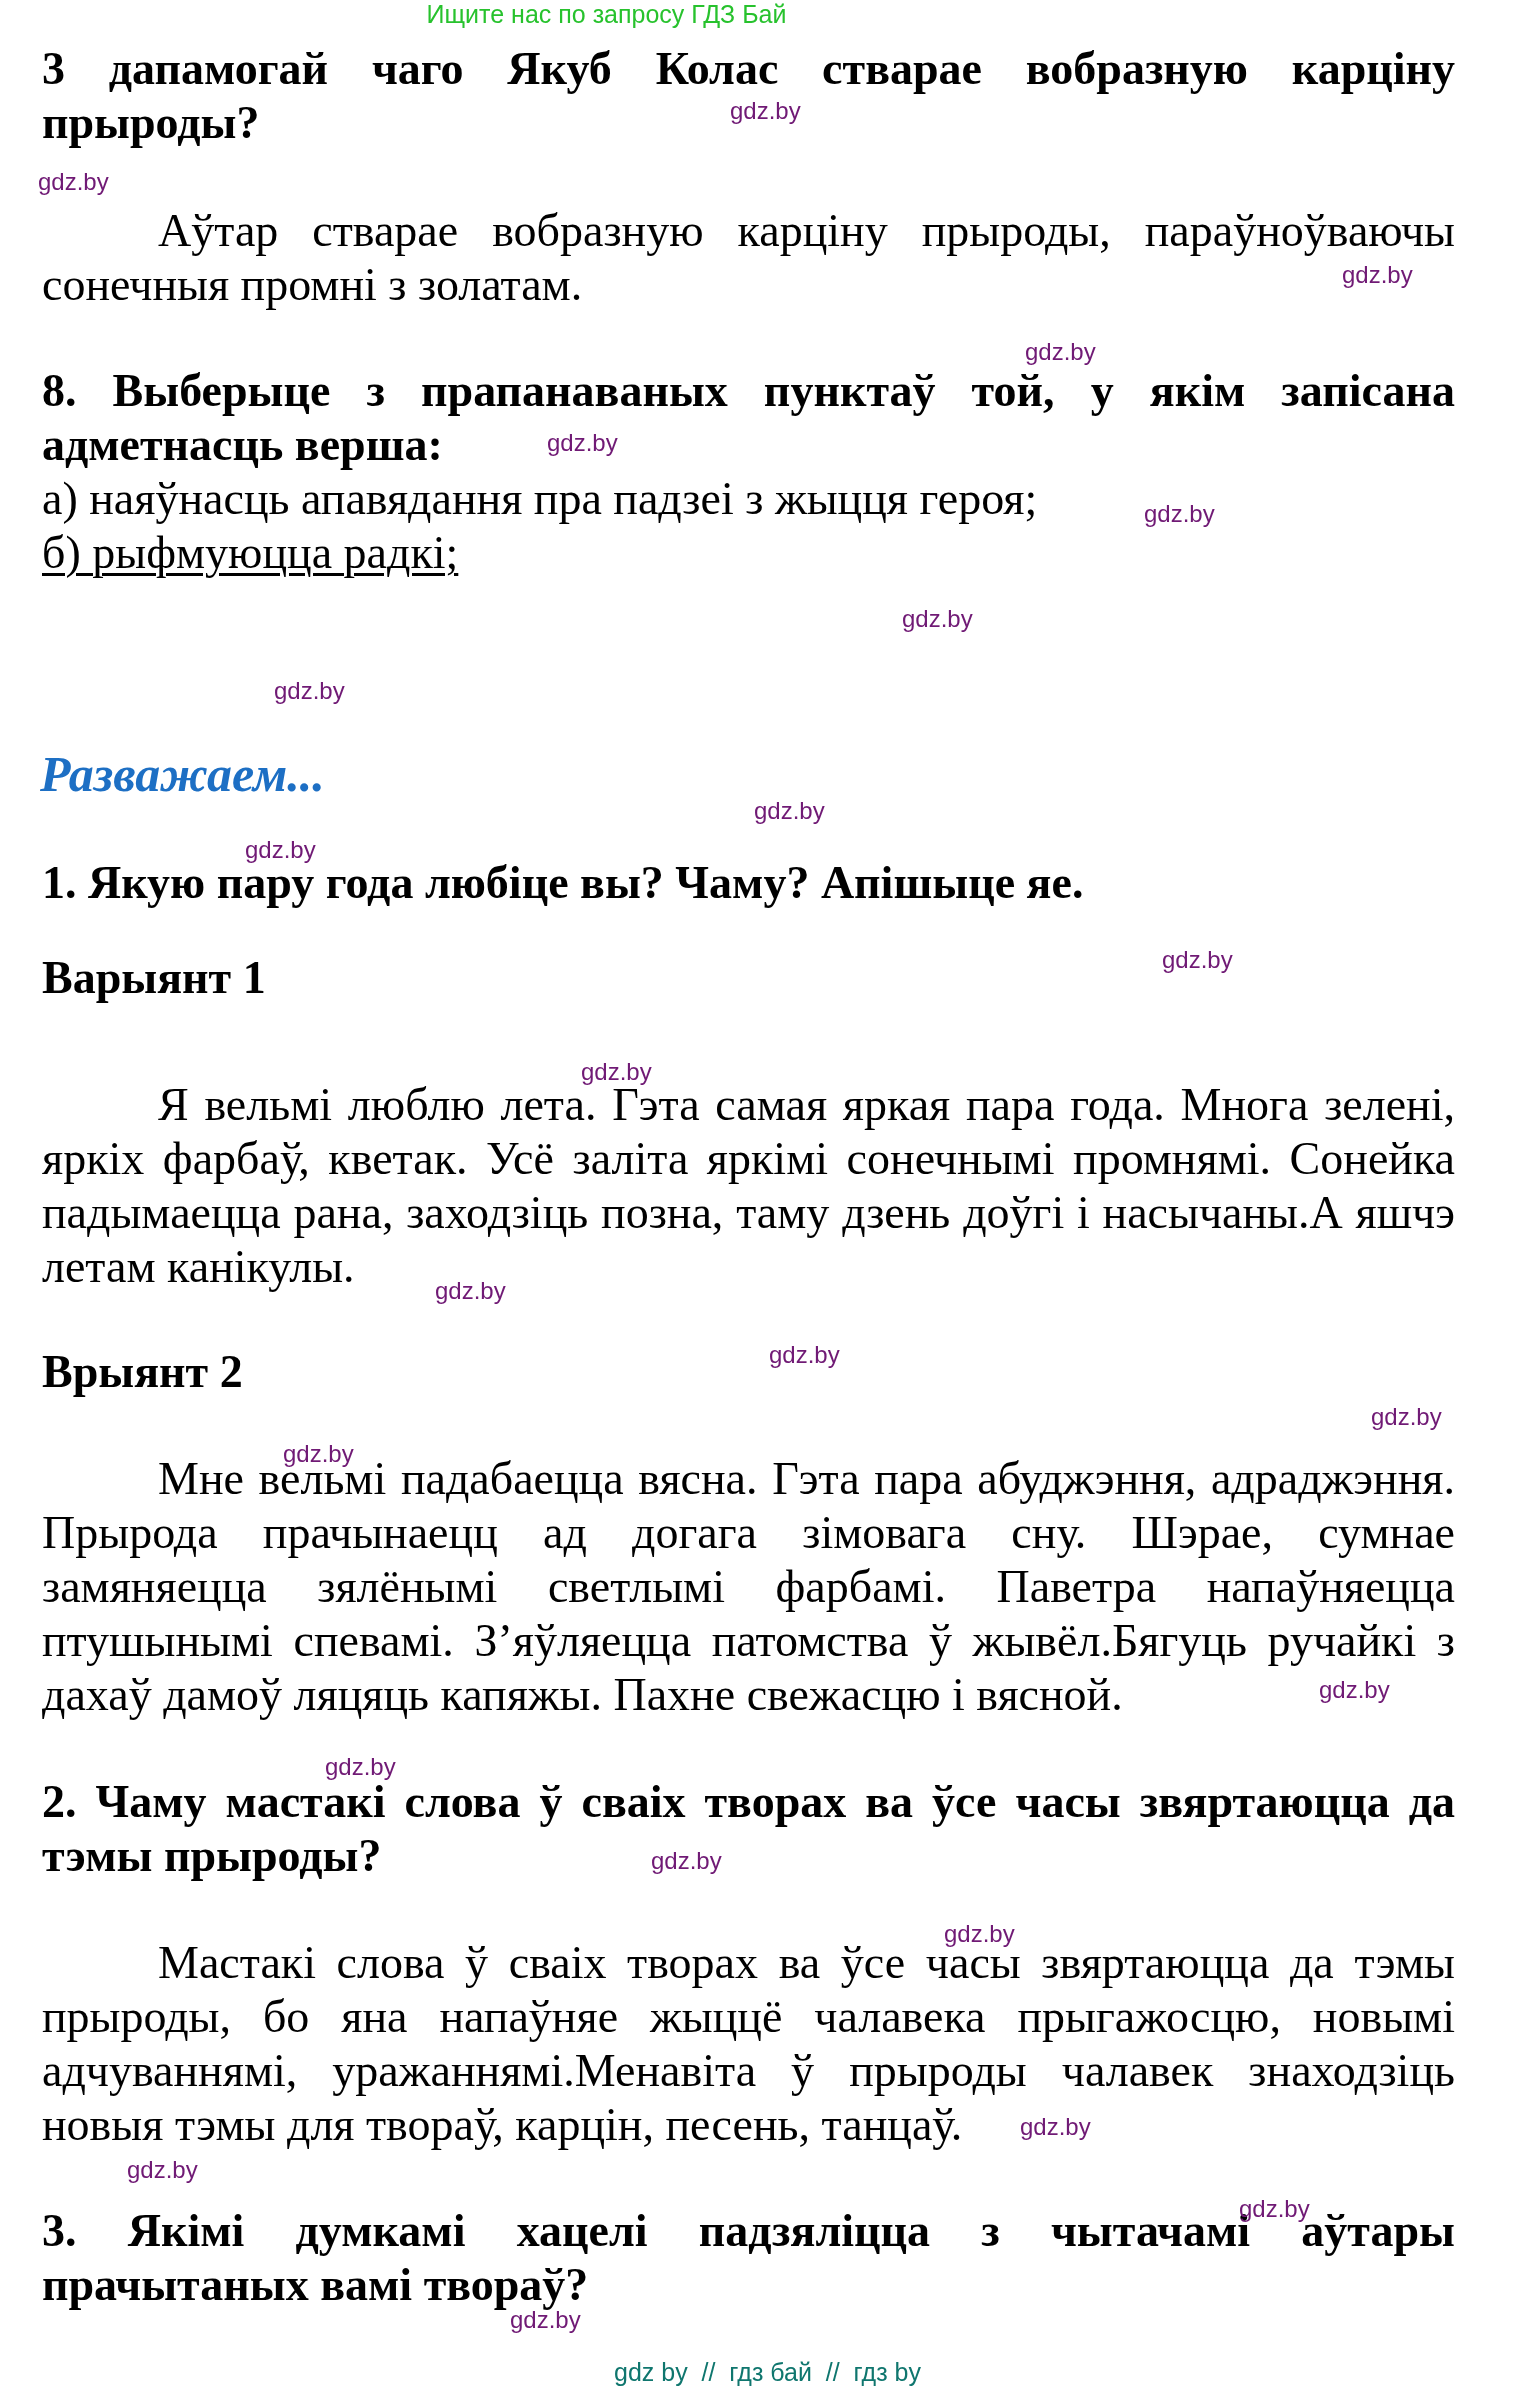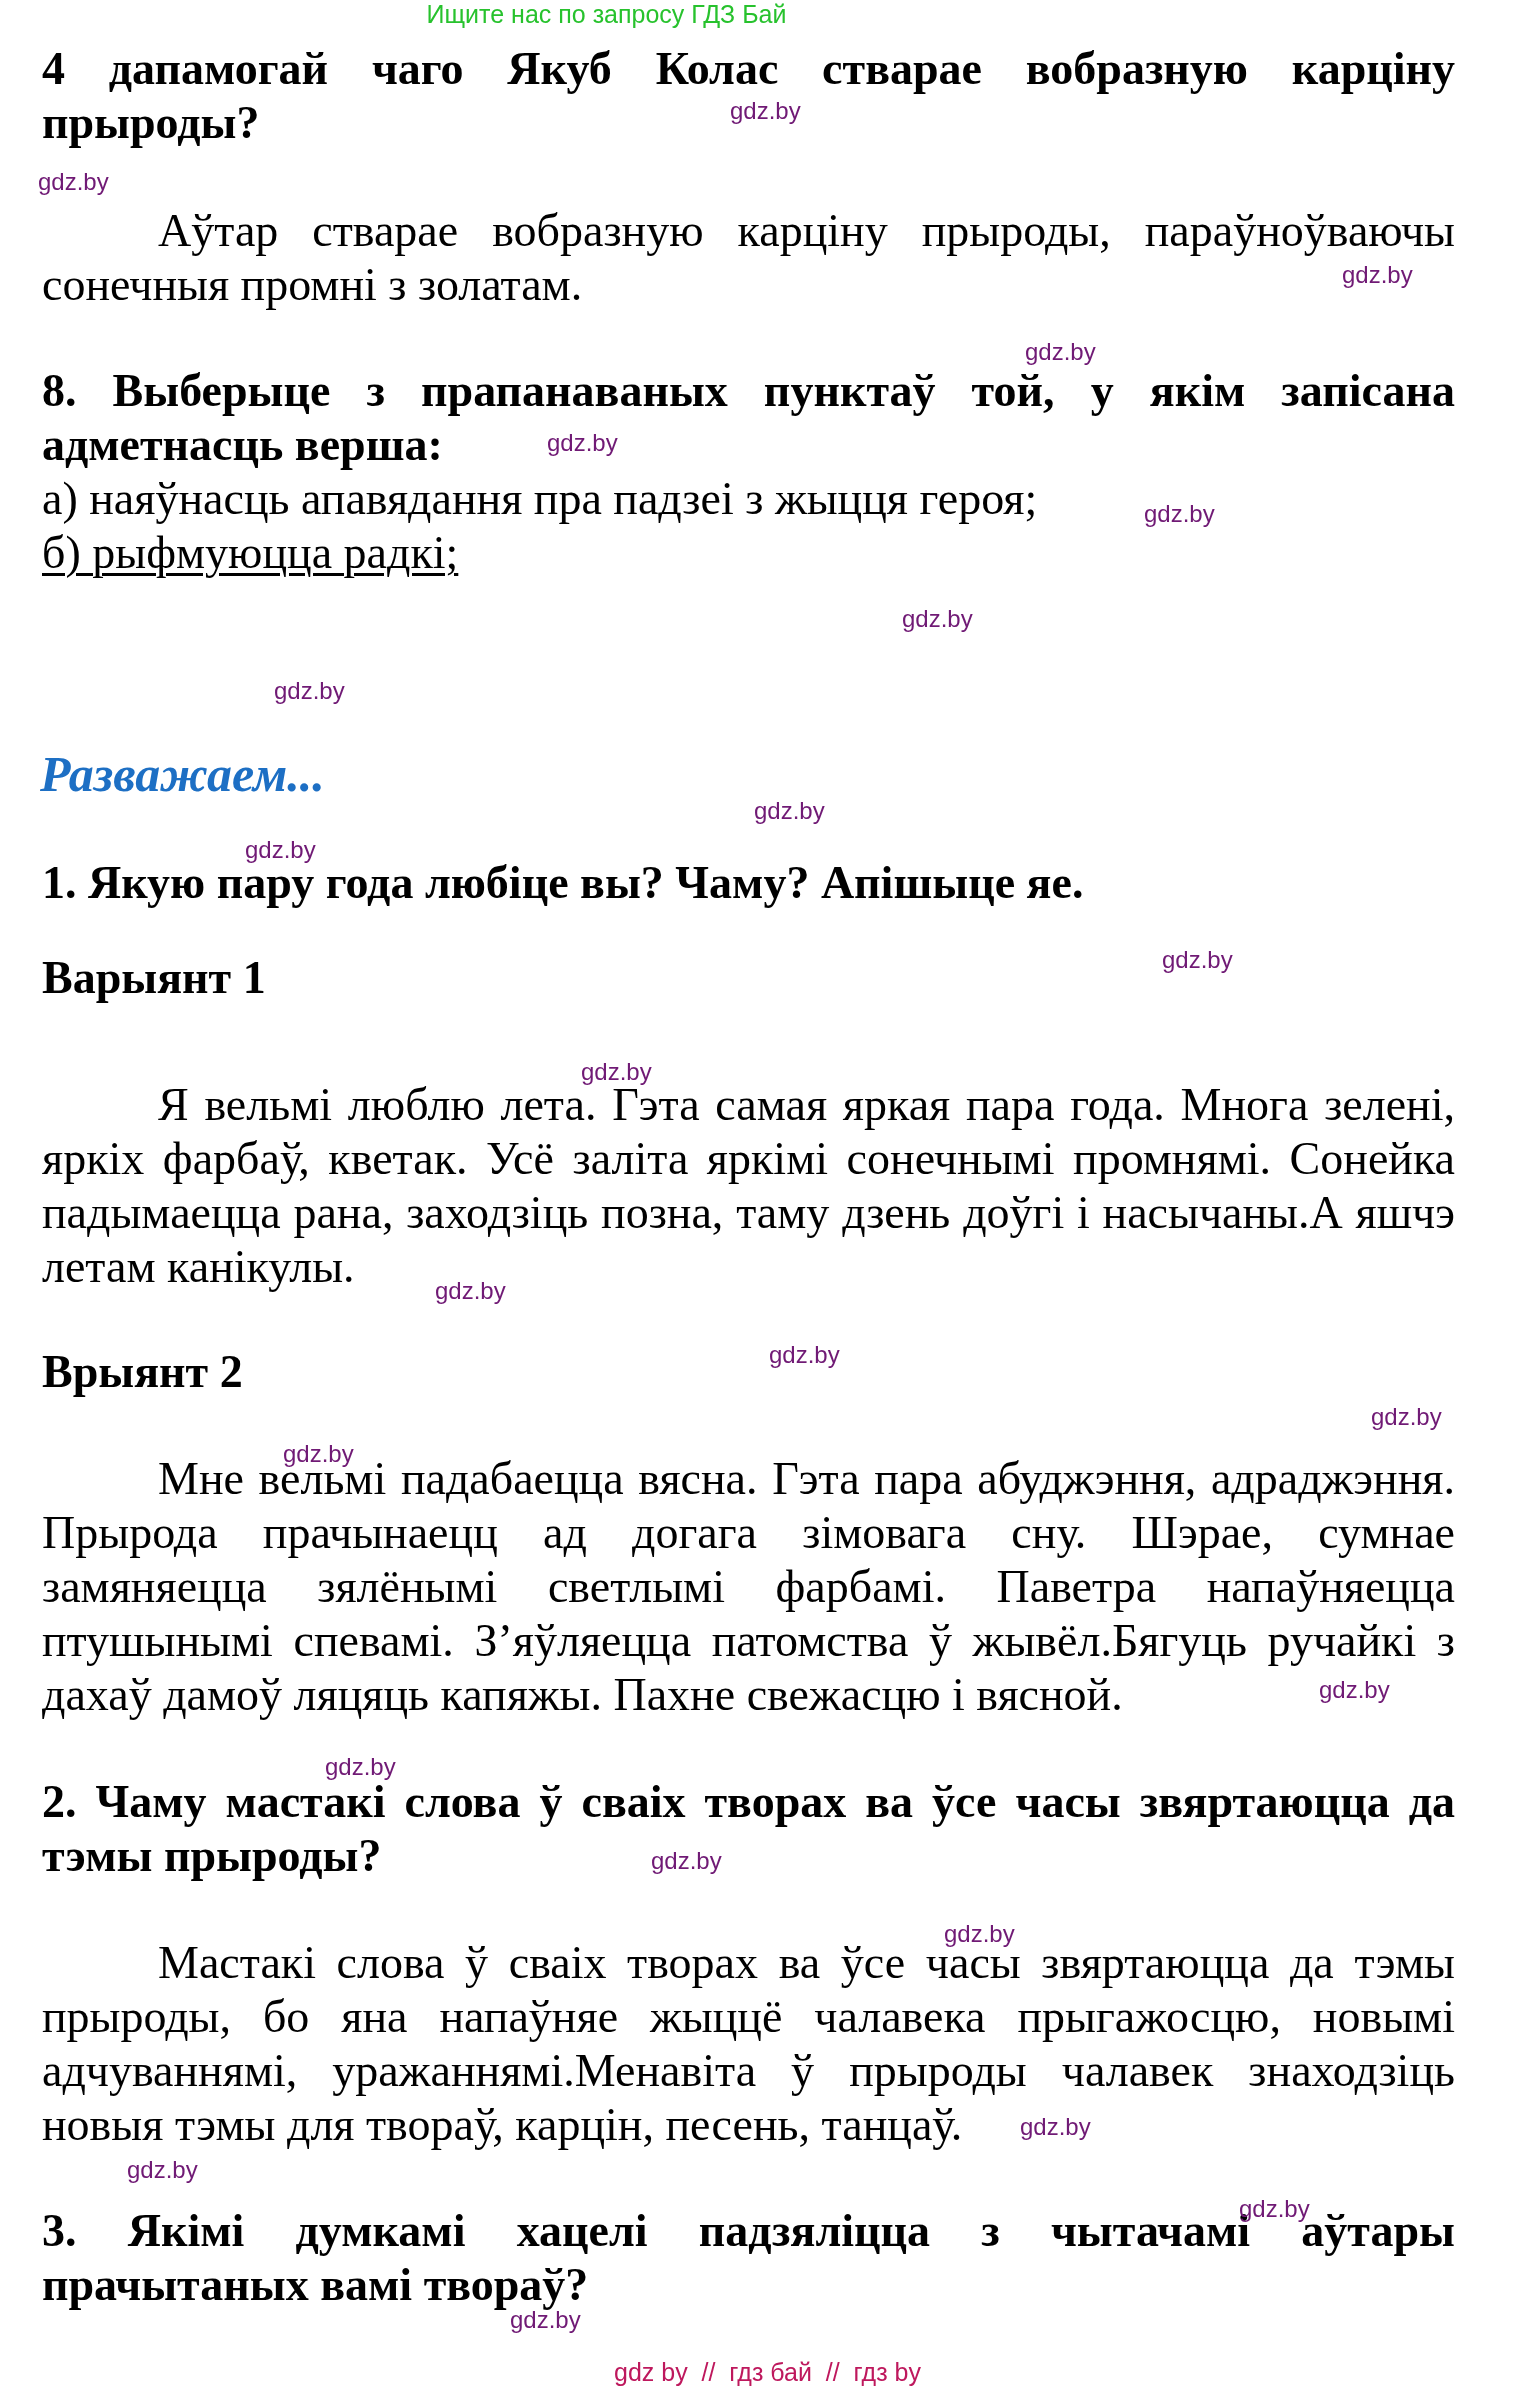--- a/index.html
+++ b/index.html
@@ -1,37 +1,37 @@
 <!DOCTYPE html>
 <html style="font-size:12.8px"><head>
 <meta charset="utf-8">
 <style>
   html, body { margin:0; padding:0; background:#ffffff; }
   body { width:1535px; height:2389px; position:relative; overflow:hidden; }
   .hdr { position:absolute; left:0; top:0; width:1213px; text-align:center;
          font-family:"Liberation Sans", sans-serif; font-size:25px; line-height:29px; color:#27c22d; }
   .ftr { position:absolute; left:0; top:2358px; width:1535px; text-align:center;
-         font-family:"Liberation Sans", sans-serif; font-size:25px; line-height:29px; color:#be185d; white-space:pre; }
+         font-family:"Liberation Sans", sans-serif; font-size:25px; line-height:29px; color:#0f766e; white-space:pre; }
   .blk { position:absolute; left:42px; width:1413px; font-family:"Liberation Serif", serif;
          font-size:46px; line-height:54px; color:#000; text-align:justify; text-align-last:left; margin:0; }
   .q { font-weight:bold; }
   .indent { text-indent:116px; }
   .opt { display:block; }
   .u { text-decoration:underline; text-decoration-thickness:3.2px; text-underline-offset:4.8px; }
   .section { position:absolute; left:40px; font-family:"Liberation Serif", serif; font-weight:bold;
              font-style:italic; font-size:50px; line-height:64px; color:#1d6fc4; margin:0; }
   .wm { position:absolute; font-family:Liberation Sans, sans-serif; font-size:24px; line-height:25.6px;
         color:#701a75; white-space:nowrap; }
 </style>
 </head>
 <body>
 
 <div class="hdr">Ищите нас по запросу ГДЗ Бай</div>
 
-<p class="blk q" style="top:42px">4 дапамогай чаго Якуб Колас стварае вобразную карціну прыроды?</p>
+<p class="blk q" style="top:42px">3 дапамогай чаго Якуб Колас стварае вобразную карціну прыроды?</p>
 <p class="blk indent" style="top:204px">Аўтар стварае вобразную карціну прыроды, параўноўваючы сонечныя промні з золатам.</p>
 
 <p class="blk q" style="top:364px">8. Выберыце з прапанаваных пунктаў той, у якім запісана адметнасць верша:</p>
 <div class="blk" style="top:472px; text-align:left;">
   <span class="opt">а) наяўнасць апавядання пра падзеі з жыцця героя;</span>
   <span class="opt"><span class="u">б) рыфмуюцца радкі;</span></span>
 </div>
 
 <h2 class="section" style="top:742px">Разважаем...</h2>
 

